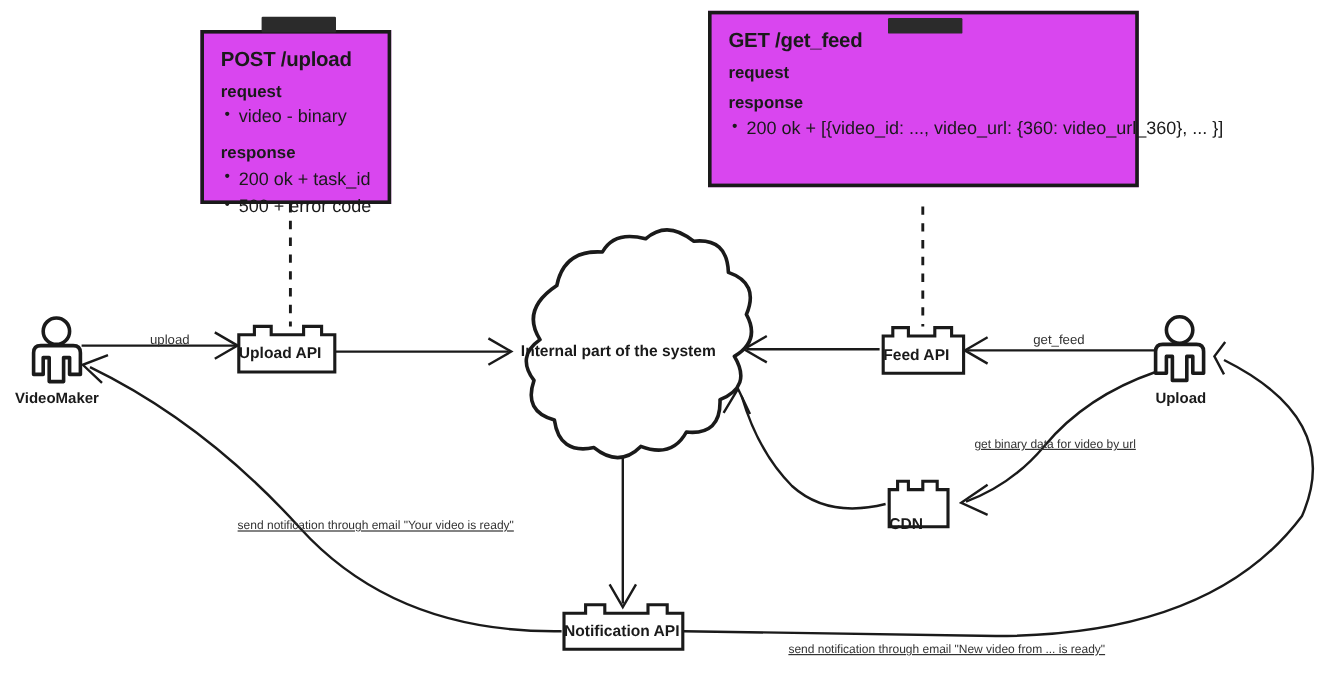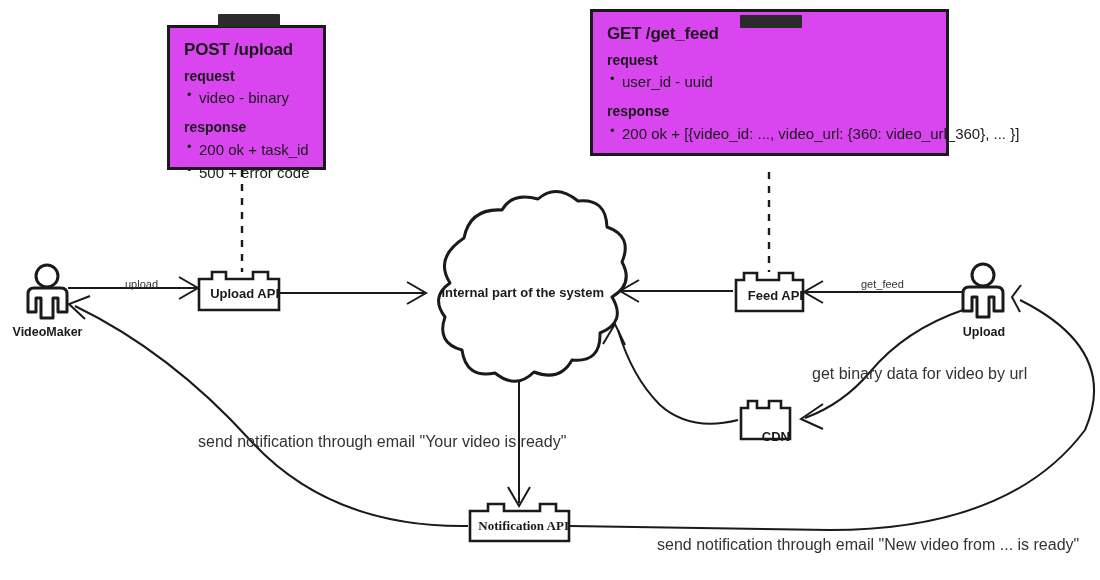--- a/index.html
+++ b/index.html
@@ -104,39 +104,40 @@
     content: "\2022";
     position: absolute;
     left: 3px;
     top: -1px;
     font-size: 13px;
   }
   .node-label {
     position: absolute;
     font-size: 13px;
     font-weight: bold;
-    text-align: right;
+    text-align: left;
     white-space: nowrap;
     pointer-events: none;
   }
   .actor-name {
     position: absolute;
     font-size: 12.5px;
     font-weight: bold;
     text-align: center;
     white-space: nowrap;
   }
   .edge-label {
     position: absolute;
     font-size: 11px;
     color: #333333;
     white-space: nowrap;
   }
   .edge-label.small {
-    font-size: 16px;
+    font-size: 10px;
+    text-decoration: underline;
   }
 </style>
 </head>
 <body>
 
 <div id="diagram-root">
 
   <svg class="layer" viewBox="0 0 1100 580">
 
     <path class="dashed" d="M 242 170 L 242 272"></path>
@@ -222,36 +223,35 @@
       <li>200 ok + task_id</li>
       <li>500 + error code</li>
     </ul>
   </div>
   <div class="note-tab" style="left:218px; top:14px; width:62px;"></div>
 
   <div class="note-box" style="left:590px; top:9px; width:359px; height:147px;">
     <div class="note-title">GET /get_feed</div>
     <div class="note-section">request</div>
     <ul class="note-list">
-      <li>user_id - uuid</li>
     </ul>
     <div class="note-section second">response</div>
     <ul class="note-list">
       <li>200 ok + [{video_id: ..., video_url: {360: video_url_360}, ... }]</li>
     </ul>
   </div>
   <div class="note-tab" style="left:740px; top:15px; width:62px;"></div>
 
   <div class="node-label" style="left:199px; top:286px; width:80px;">Upload API</div>
 
   <div class="node-label" style="left:736px; top:288px; width:67px;">Feed API</div>
 
   <div class="node-label" style="left:741px; top:429px; width:49px;">CDN</div>
 
-  <div class="node-label" style="left:470px; top:518px; width:99px;font-family:Liberation Serif, serif;">Notification API</div>
+  <div class="node-label" style="left:470px; top:518px; width:99px;">Notification API</div>
 
   <div class="node-label" style="left:434px; top:285px; width:170px;">Internal part of the system</div>
 
   <div class="actor-name" style="left:0px; top:325px; width:95px;">VideoMaker</div>
 
   <div class="actor-name" style="left:938px; top:325px; width:92px;">Upload</div>
 
   <div class="edge-label" style="left:115px; top:278px;padding-left:10px;">upload</div>
 
   <div class="edge-label" style="left:861px; top:278px;">get_feed</div>

